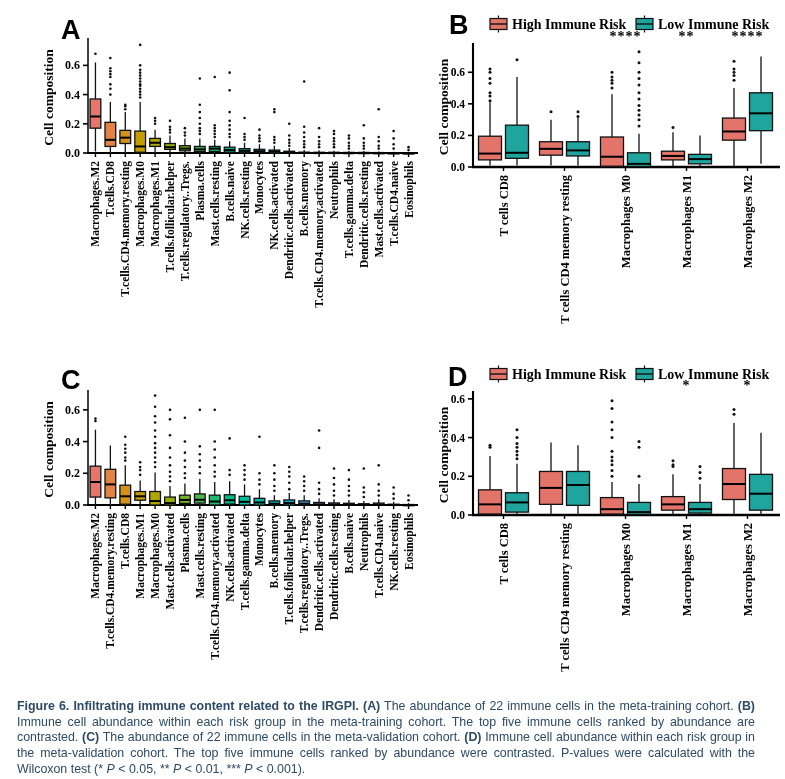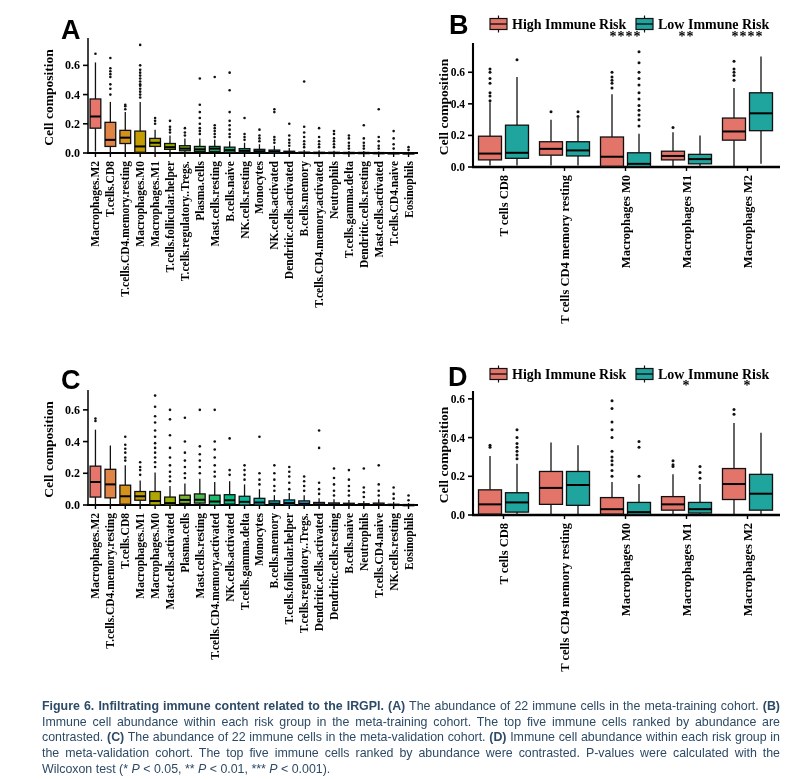--- a/index.html
+++ b/index.html
@@ -3,21 +3,21 @@
 <meta charset="utf-8">
 <style>
   html,body{margin:0;padding:0;background:#fff;}
   .page{position:relative;width:785px;height:779px;background:#ffffff;overflow:hidden;
         font-family:"Liberation Sans",sans-serif;}
   .panel-svg{position:absolute;overflow:visible;}
   #svgA{left:28px;top:6px;}
   #svgB{left:418px;top:6px;}
   #svgC{left:28px;top:358px;}
   #svgD{left:418px;top:358px;}
-  .caption{position:absolute;left:42px;top:699px;width:738px;margin:0;
+  .caption{position:absolute;left:17px;top:699px;width:738px;margin:0;
            font-size:12.4px;line-height:15.7px;text-align:justify;}
   .caption .b{font-weight:bold;}
   .caption .i{font-style:italic;}
 </style>
 </head>
 <body>
 
 <div class="page">
   <svg id="svgA" class="panel-svg" width="392" height="352">
       <text x="33" y="33" font-size="27" font-weight="bold" font-family="&quot;Liberation Sans&quot;,sans-serif" fill="#000">A</text>

